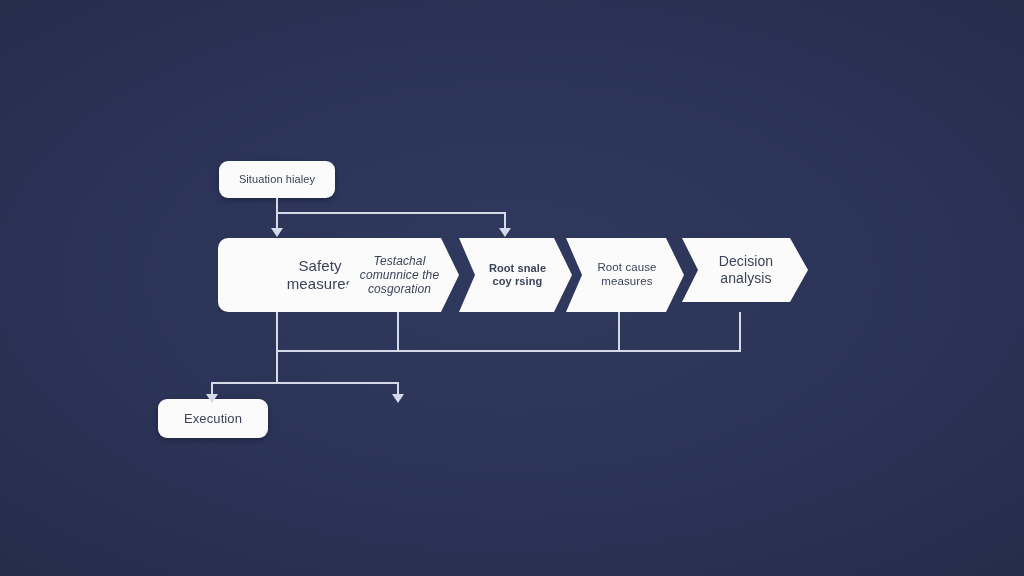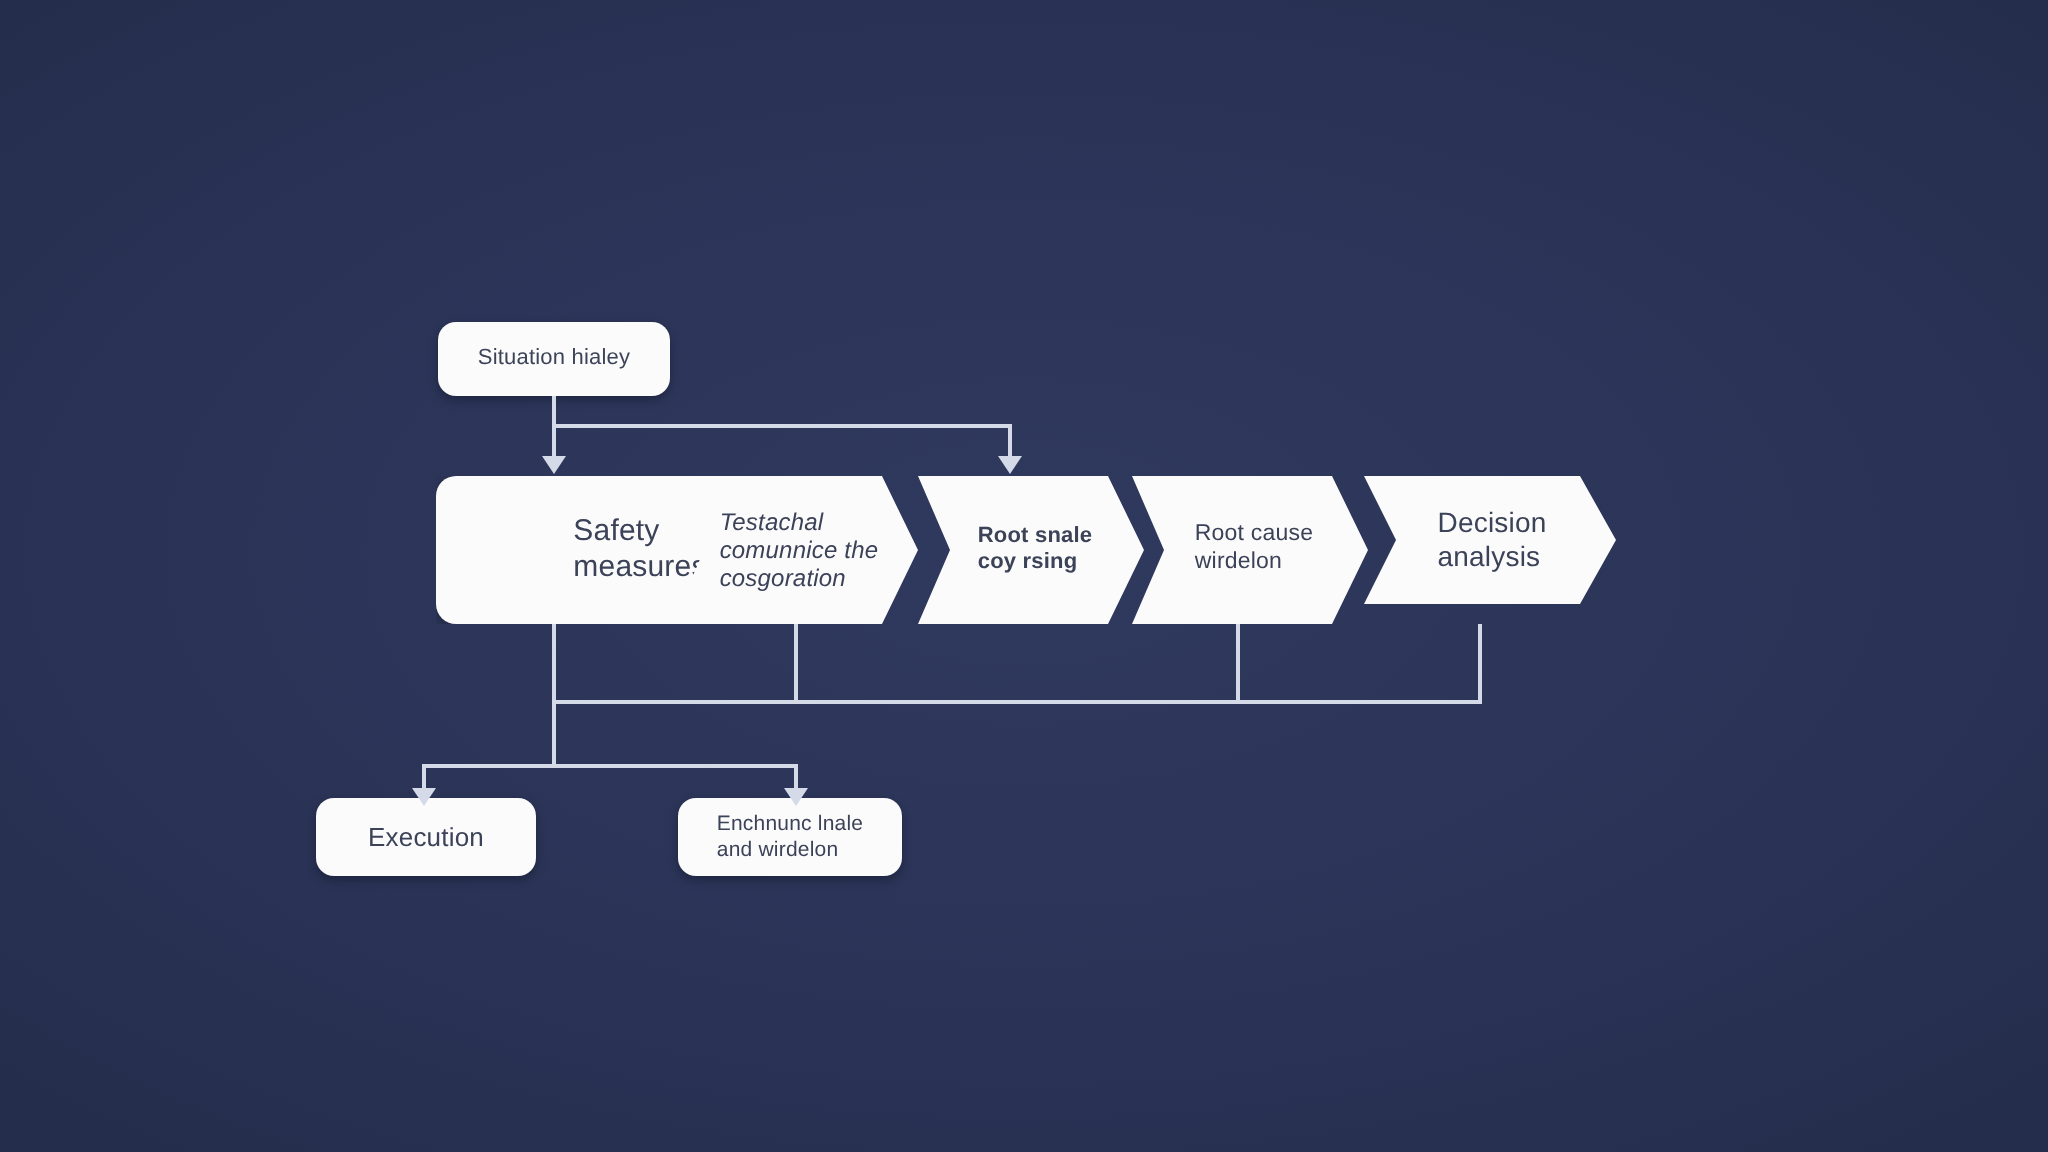--- a/index.html
+++ b/index.html
@@ -24,21 +24,21 @@
         rgba(45,55,90,0.28) 42%,
         rgba(24,29,52,0.30) 78%,
         rgba(18,22,42,0.55) 100%),
       #2a3356;
   }
 
   
   .node-label {
     position: relative;
     z-index: 3;
-    text-align: left;
+    text-align: center;
     color: #3c4358;
     line-height: 1.18;
     white-space: pre-line;
     letter-spacing: 0.1px;
   }
 
   
   .rbox {
     position: absolute;
     background: #fbfbfc;
@@ -121,21 +121,21 @@
 cosgoration</span>
   </div>
 
   <div class="chev mid" style="left:459px; top:238px; width:113px; height:74px;">
     <span class="node-label" style="font-size:11px; padding-left:10px; padding-right:6px;font-weight:bold;">Root snale
 coy rsing</span>
   </div>
 
   <div class="chev mid" style="left:566px; top:238px; width:118px; height:74px;">
     <span class="node-label" style="font-size:11.5px; padding-left:10px; padding-right:6px;">Root cause
-wirdelon</span>
+measures</span>
   </div>
 
   <div class="chev mid" style="left:682px; top:238px; width:126px; height:64px;">
     <span class="node-label" style="font-size:14px; padding-left:10px; padding-right:8px;">Decision
 analysis</span>
   </div>
 
   <div class="ln v" style="left:276px; top:312px; height:39px;"></div>
   <div class="ln v" style="left:397px; top:312px; height:39px;"></div>
   <div class="ln v" style="left:618px; top:312px; height:39px;"></div>
@@ -149,18 +149,14 @@
   <div class="ln v" style="left:211px; top:382px; height:13px;"></div>
   <div class="arrow" style="left:206px; top:394px;"></div>
 
   <div class="ln v" style="left:397px; top:382px; height:13px;"></div>
   <div class="arrow" style="left:392px; top:394px;"></div>
 
   <div class="rbox" style="left:158px; top:399px; width:110px; height:39px;">
     <span class="node-label" style="font-size:13px;">Execution</span>
   </div>
 
-  <div class="rbox" style="left:339px; top:399px; width:112px; height:39px;">
-    <span class="node-label" style="font-size:10.5px;">Enchnunc lnale
-and wirdelon</span>
-  </div>
 
 </div>
 
 </body></html>

